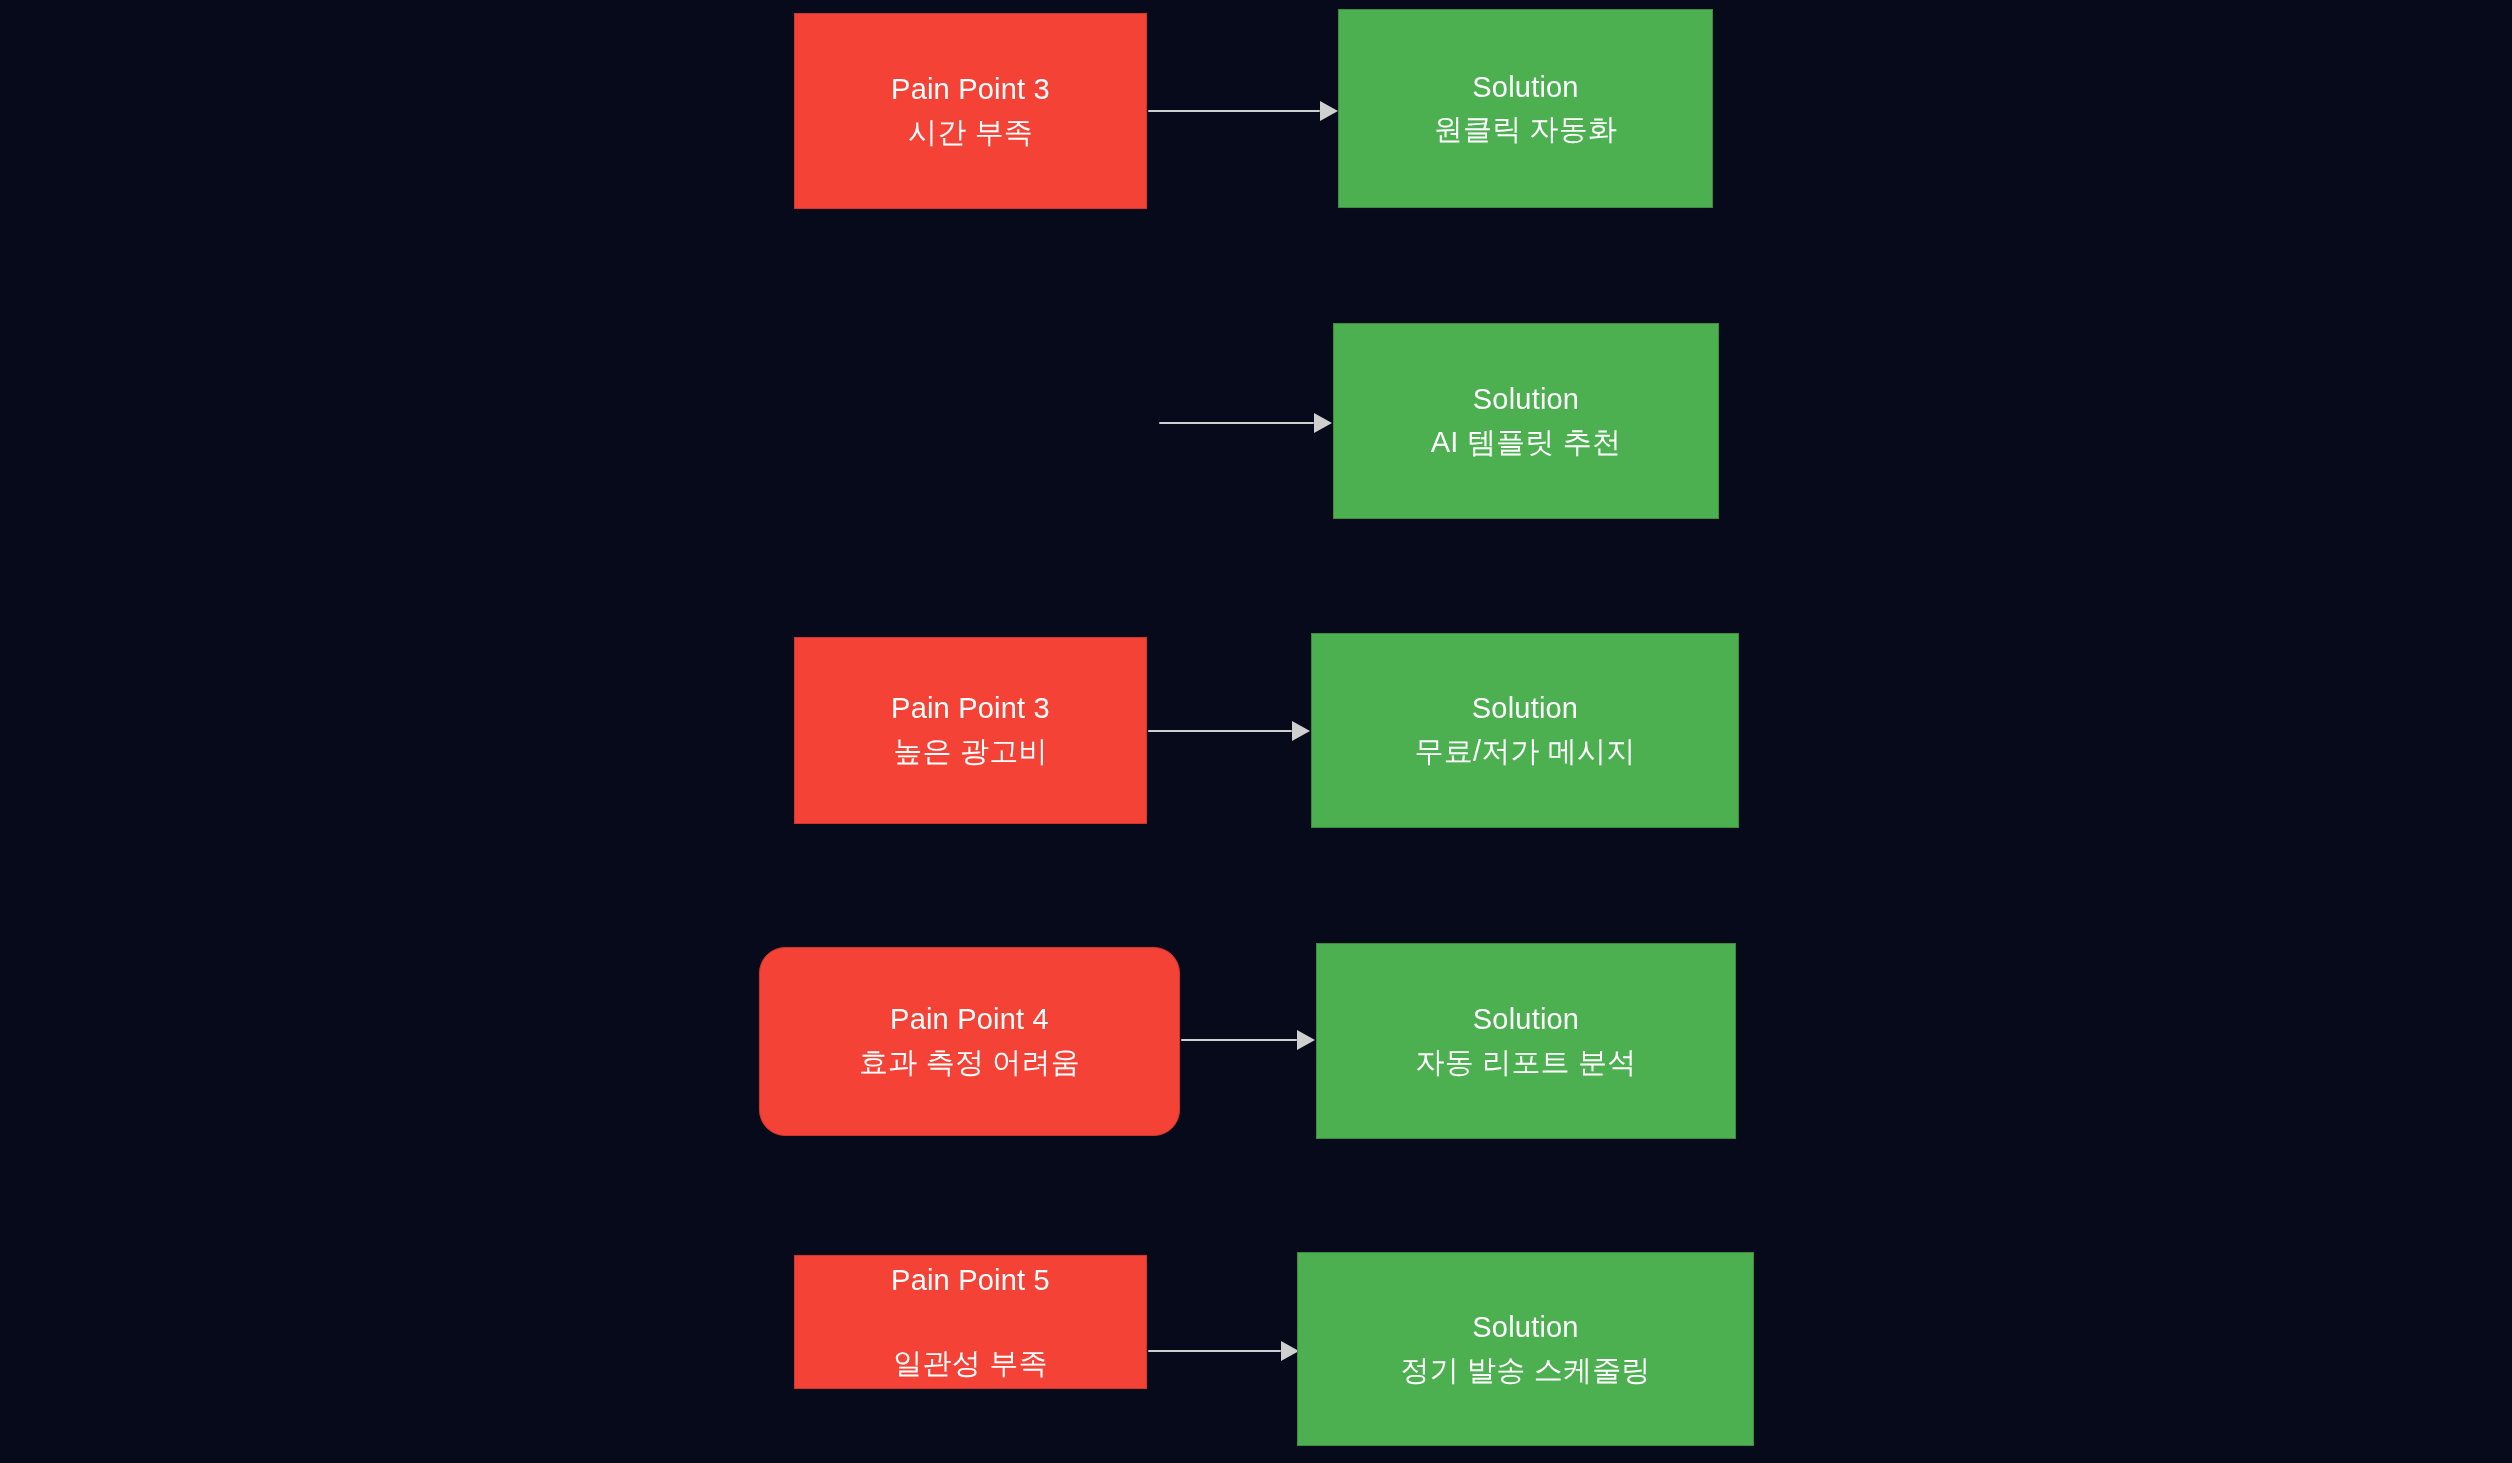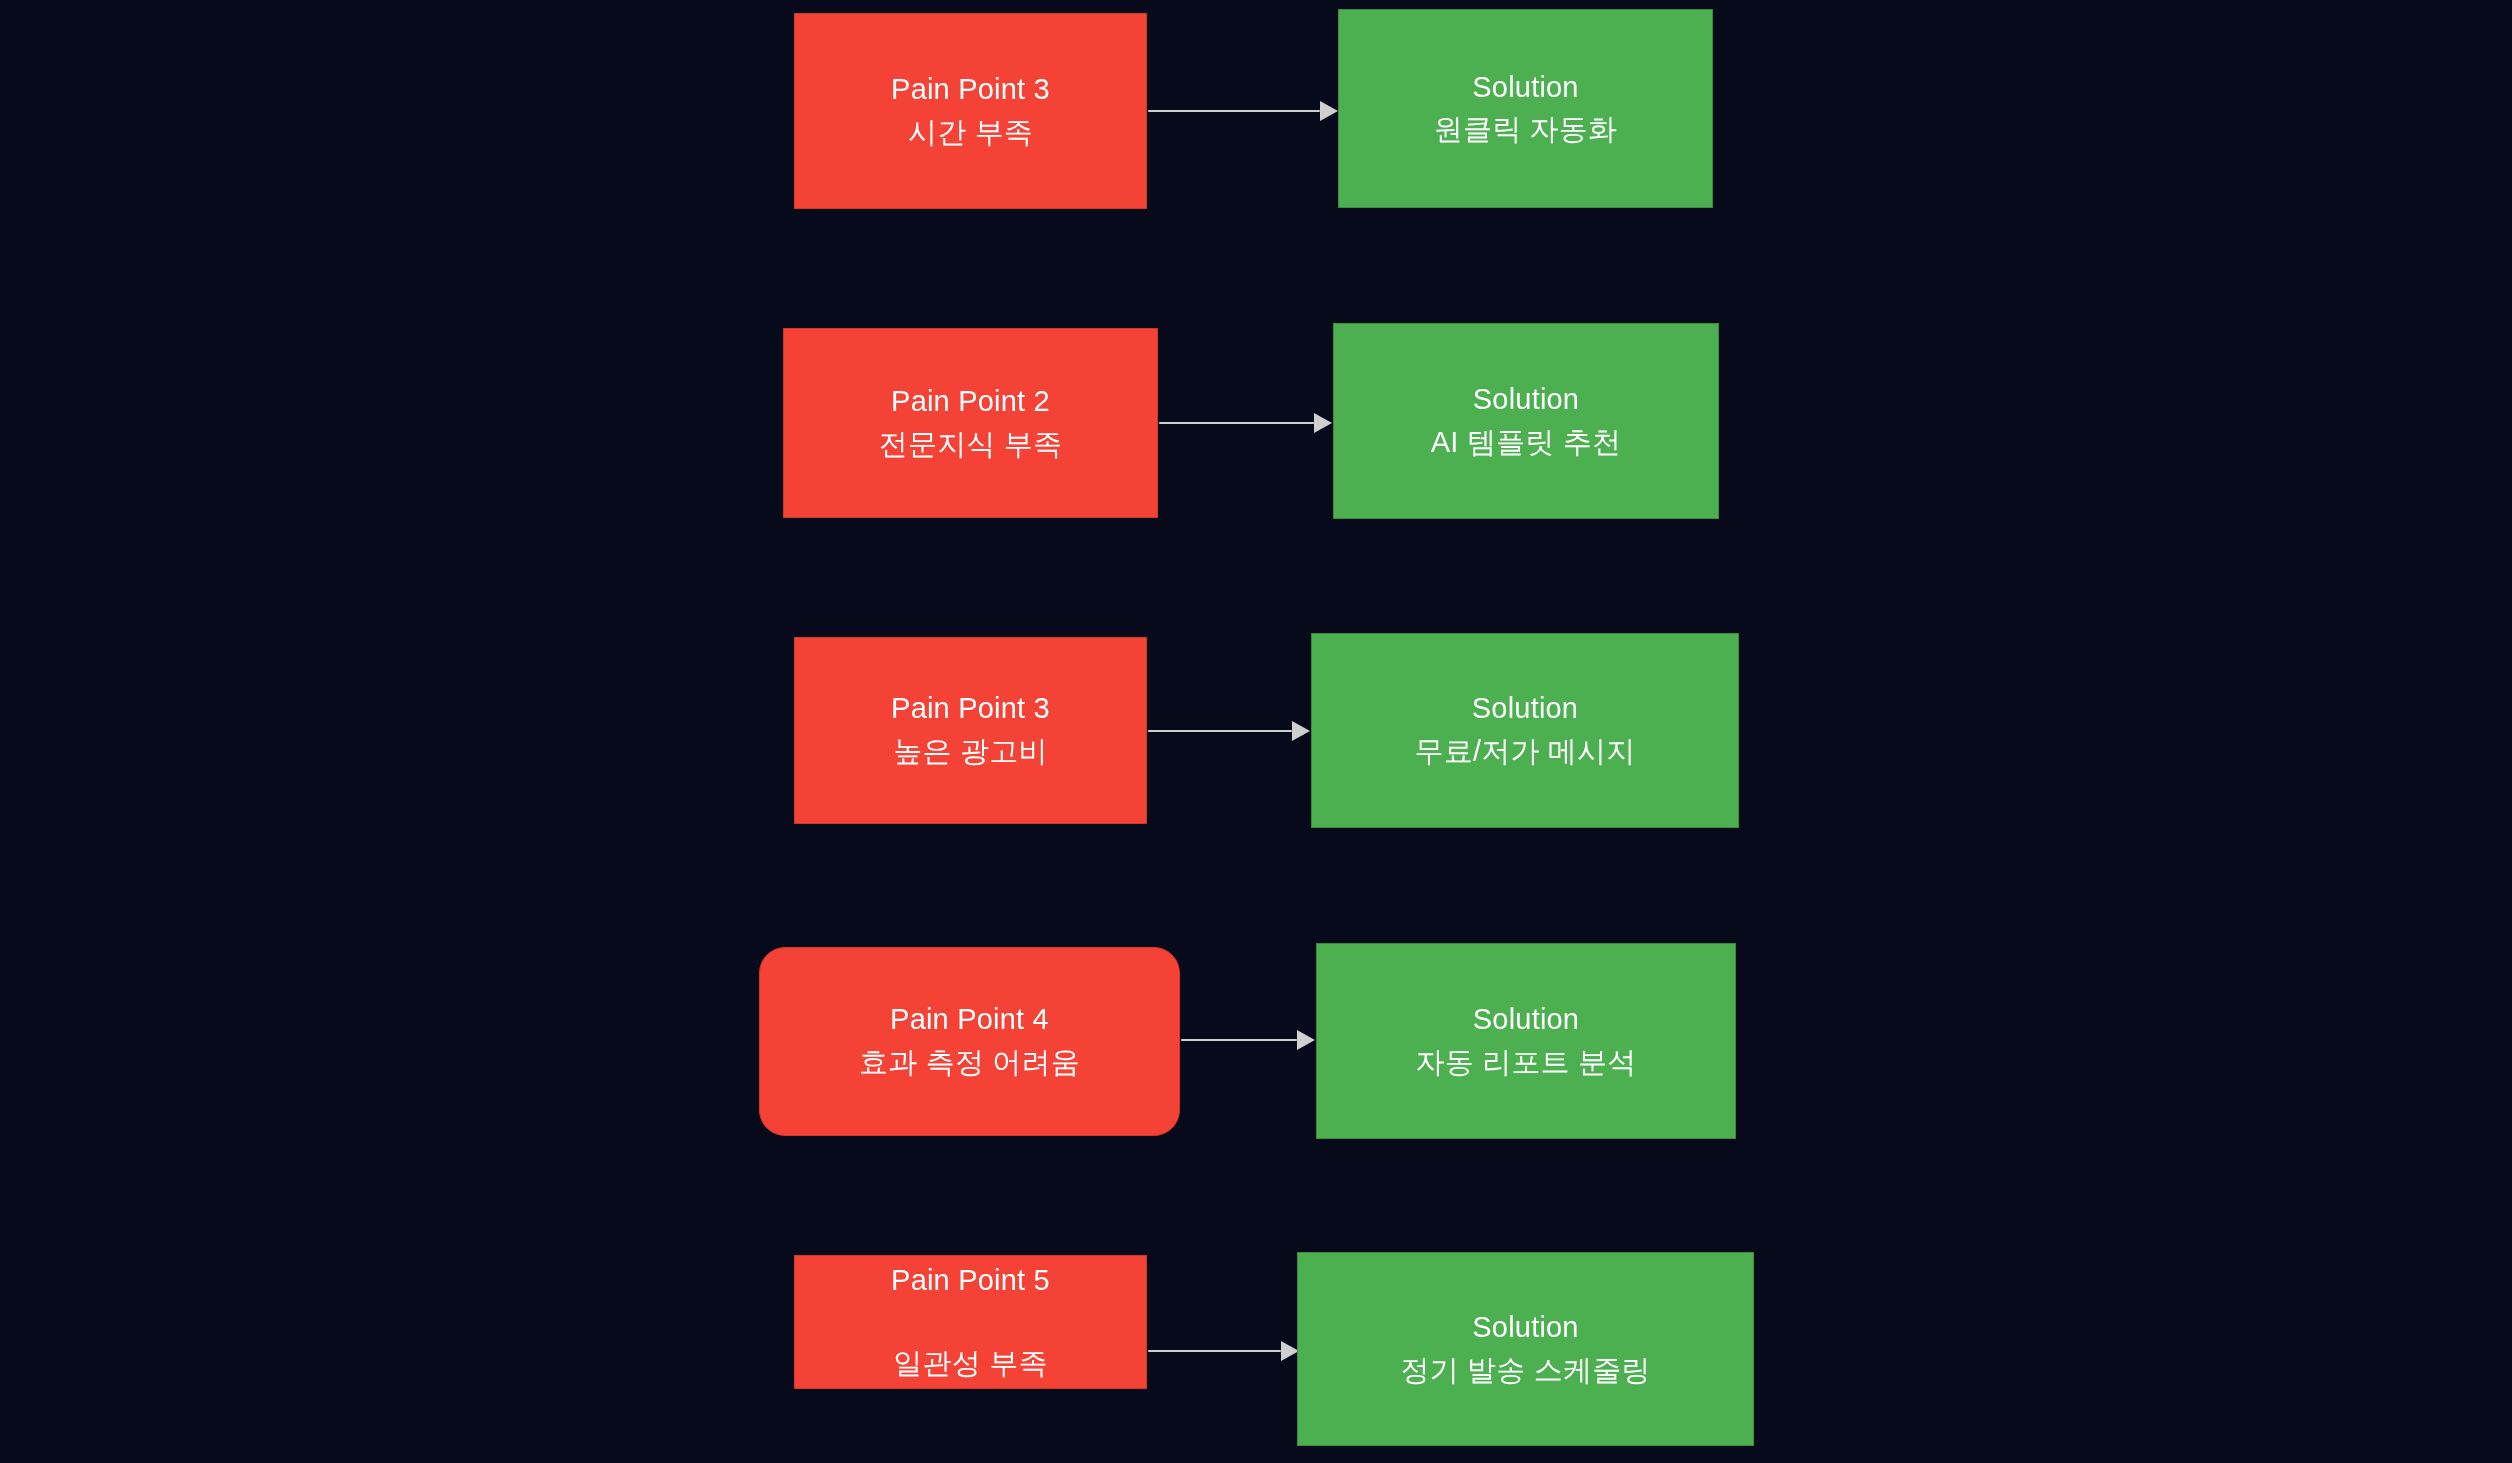--- a/index.html
+++ b/index.html
@@ -78,24 +78,20 @@
   </div>
   <div class="edge" style="left:1148px; top:109px; width:190px;">
     <div class="shaft" style="width:172px;"></div>
     <div class="head" style="left:172px;"></div>
   </div>
   <div class="node solution" style="left:1338px; top:9.2px; width:375px; height:199px;">
     <span class="line1">Solution</span>
     <span class="line2">원클릭 자동화</span>
   </div>
 
-  <div class="node pain" style="left:783px; top:328px; width:375px; height:190px;">
-    <span class="line1">Pain Point 2</span>
-    <span class="line2">전문지식 부족</span>
-  </div>
   <div class="edge" style="left:1159px; top:421px; width:174px;">
     <div class="shaft" style="width:155px;"></div>
     <div class="head" style="left:155px;"></div>
   </div>
   <div class="node solution" style="left:1333px; top:323px; width:386px; height:196px;">
     <span class="line1">Solution</span>
     <span class="line2">AI 템플릿 추천</span>
   </div>
 
   <div class="node pain" style="left:794px; top:637px; width:353px; height:187px;text-align:right;">

